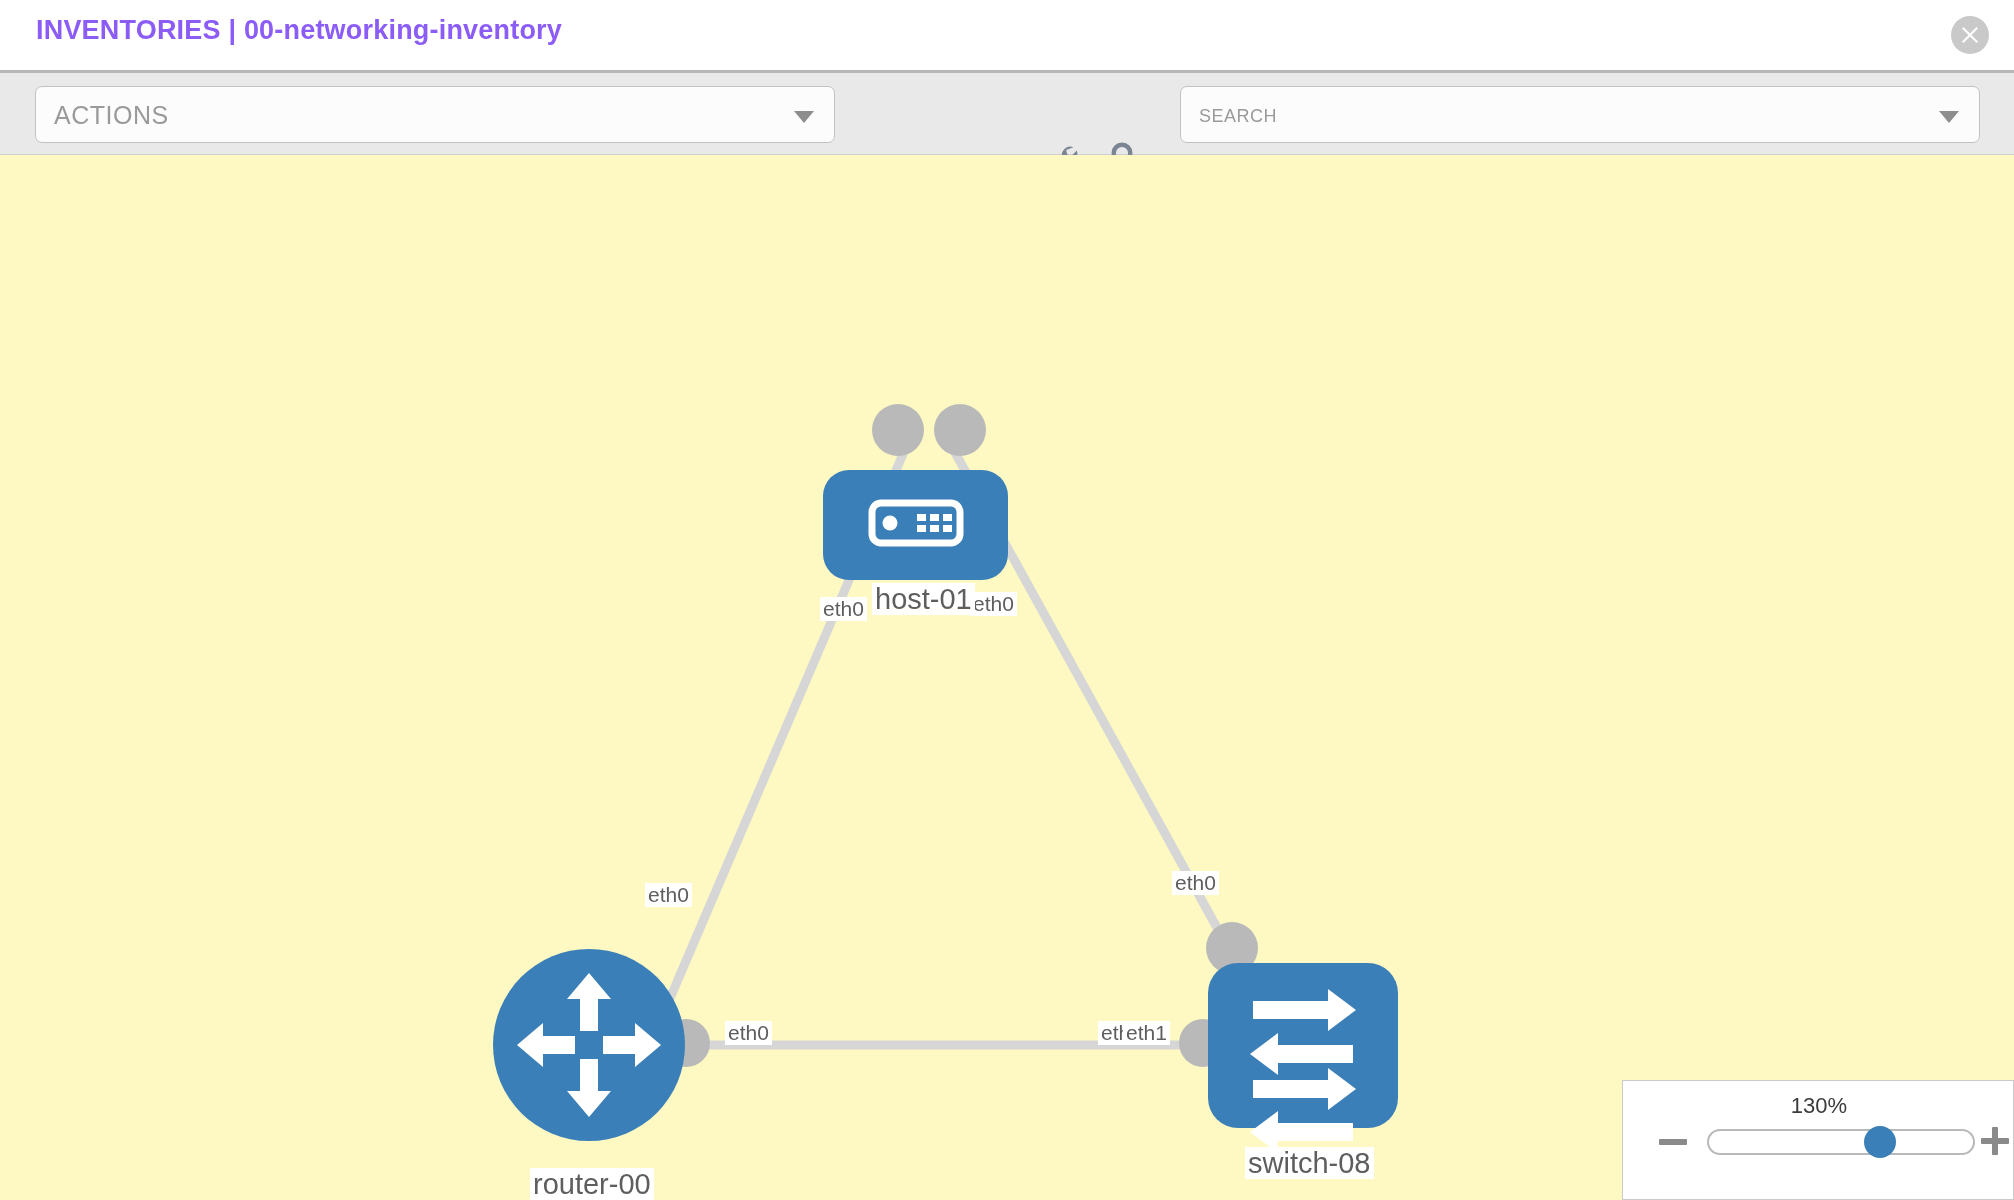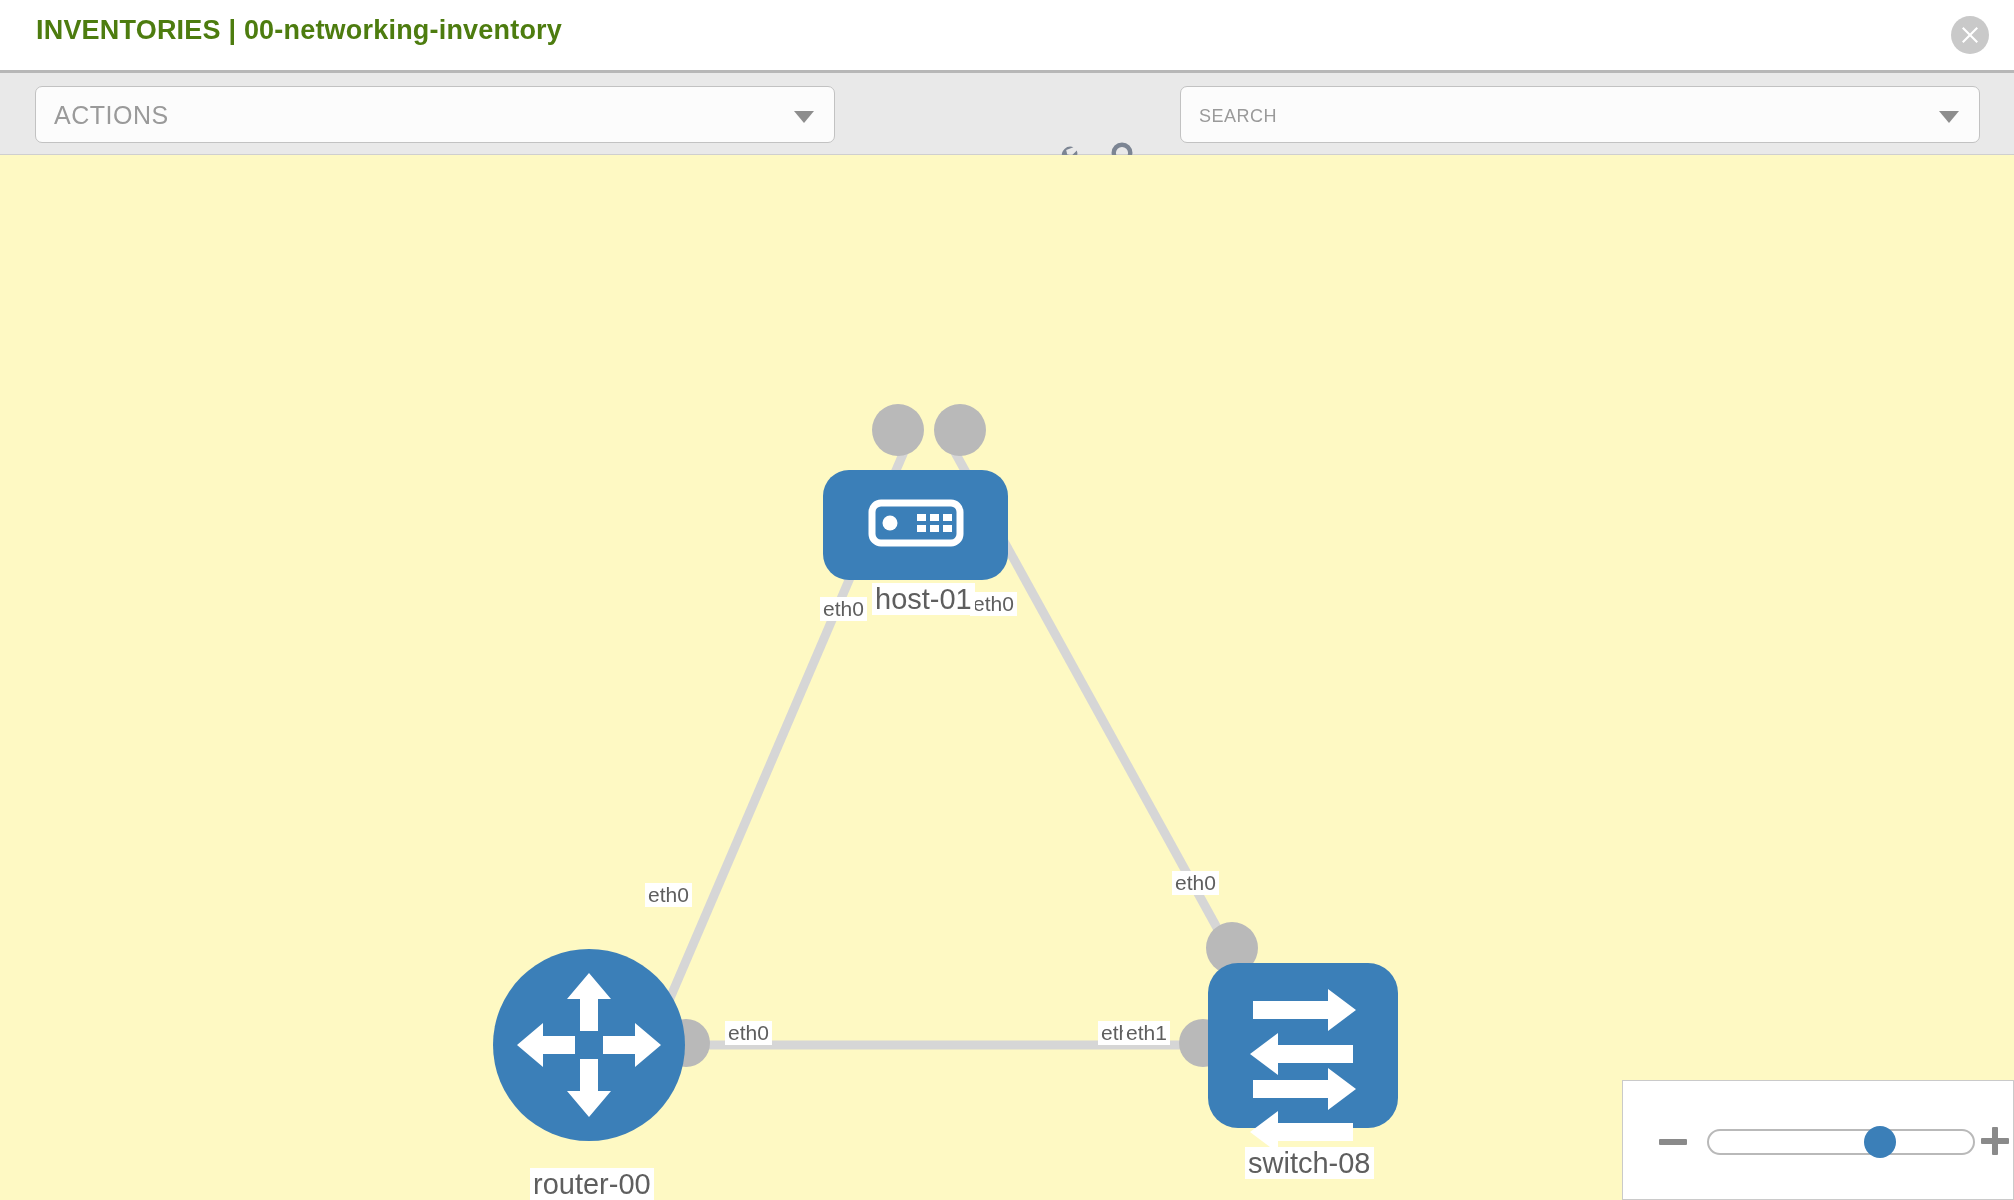--- a/index.html
+++ b/index.html
@@ -11,21 +11,21 @@
   }
   #app { position: relative; width: 2014px; height: 1200px; }
 
   
   .header {
     position: absolute; left: 0; top: 0; width: 2014px; height: 70px;
     background: #ffffff;
   }
   .header-title {
     position: absolute; left: 36px; top: 15px;
-    font-size: 27px; font-weight: bold; color: #4d7c0f;
+    font-size: 27px; font-weight: bold; color: #8b5cf6;
     letter-spacing: .2px; white-space: nowrap;
   }
   .close-btn {
     position: absolute; right: 25px; top: 16px;
     width: 38px; height: 38px; border-radius: 50%;
     background: #c9c9c9; cursor: pointer;
   }
   .close-btn svg { display:block; }
 
   
@@ -238,19 +238,20 @@
     <div class="node-label port-label" style="left:725px; top:866px;">eth0</div>
     <div class="node-label port-label" style="left:1098px; top:866px;">eth</div>
     <div class="node-label port-label" style="left:1123px; top:866px;">eth1</div>
 
     <div class="node-label name-label" style="left:872px; top:428px;">host-01</div>
     <div class="node-label name-label" style="left:530px; top:1013px;text-align:center;">router-00</div>
     <div class="node-label name-label" style="left:1245px; top:992px;">switch-08</div>
   </div>
 
   <div class="zoom-panel">
+    <div class="zoom-level">130%</div>
     <div class="zoom-minus"></div>
     <div class="zoom-track"></div>
     <div class="zoom-thumb"></div>
     <div class="zoom-plus"></div>
   </div>
 
 </div>
 
 </body></html>

